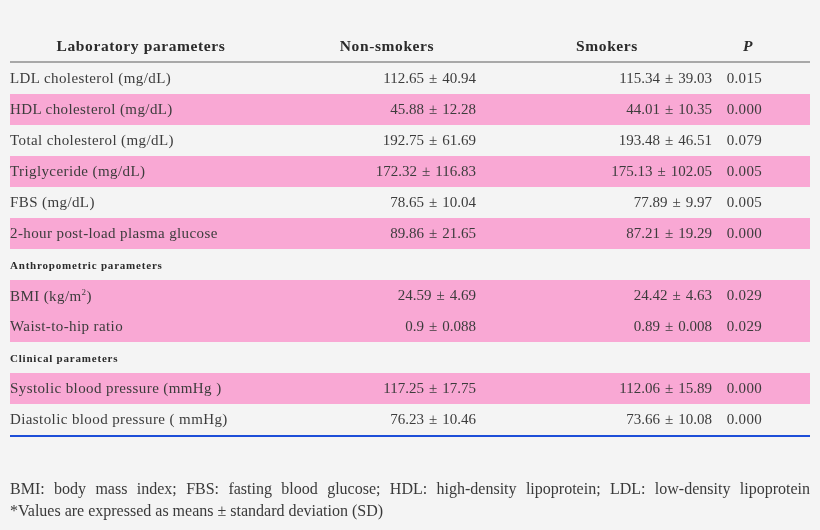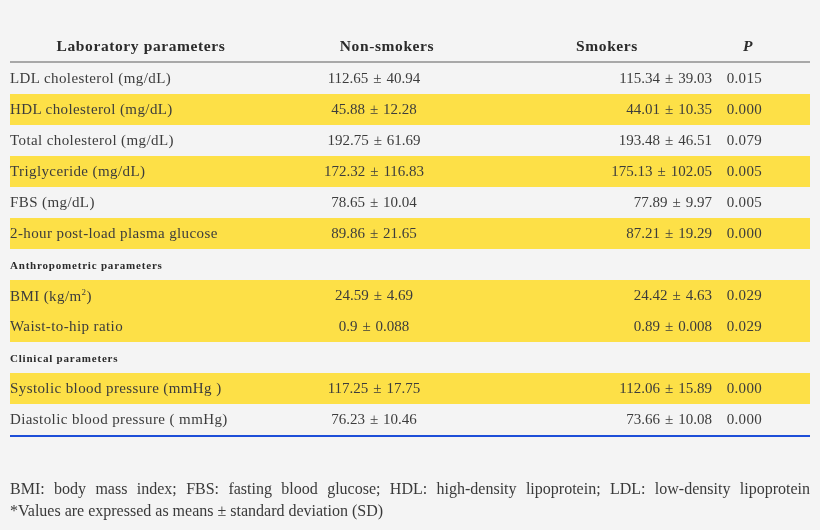--- a/index.html
+++ b/index.html
@@ -46,23 +46,23 @@
     th.non-h { padding-left: 0px; }
     th.p-h { text-align: right; padding-right: 57px; font-style: italic; }
 
     tbody td {
       height: 31px;
       padding: 0;
       font-size: 15px;
       vertical-align: middle;
       color: #3c3c3c;
     }
-    tr.shaded td { background: #fde047; }
+    tr.shaded td { background: #f9a8d4; }
     td.param { text-align: left; letter-spacing: 0.4px; }
-    td.non { text-align: center; padding-right: 26px; margin-top: 28px; }
+    td.non { text-align: right; padding-right: 26px; margin-top: 28px; }
     td.smk { text-align: right; padding-left: 0; }
     td.p { text-align: right; padding-right: 48px; letter-spacing: 0.3px; }
     tr.section td {
       font-weight: bold;
       font-size: 11px;
       color: #2b2b2b;
       letter-spacing: 0.8px;
     }
     tr.last td { border-bottom: 2px solid #1d4ed8; }
     .pm { margin: 0 5px; }

